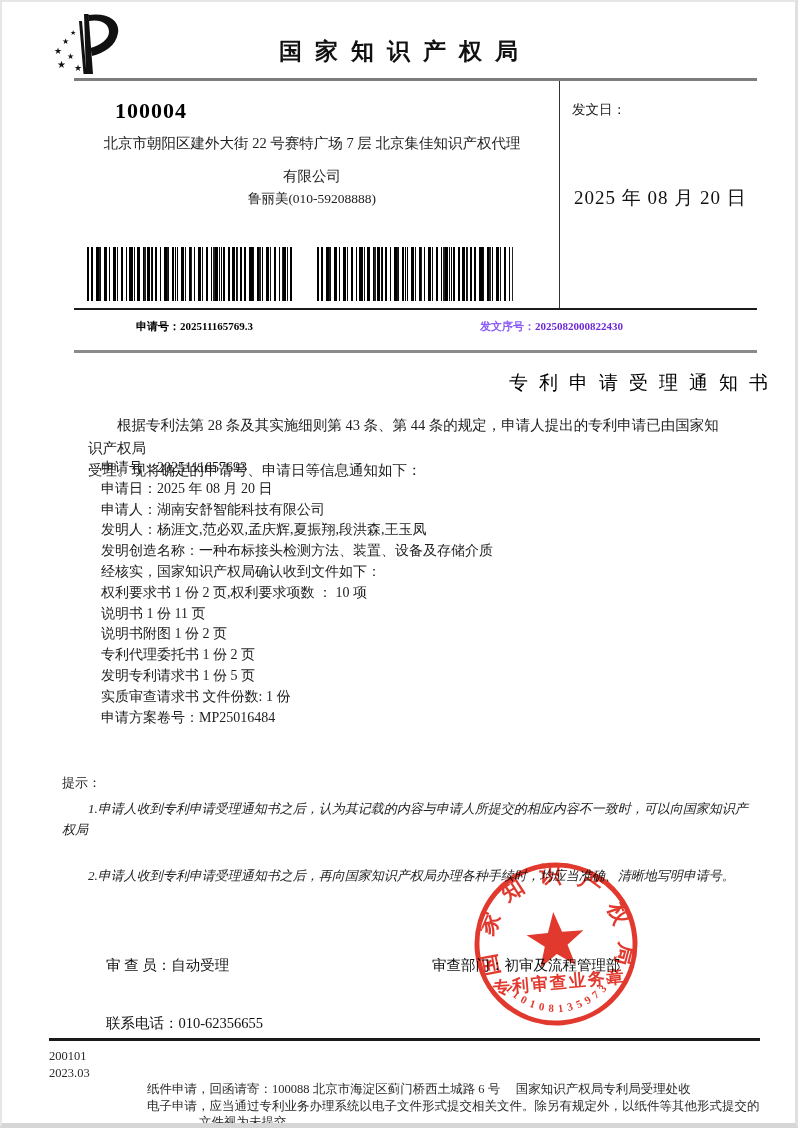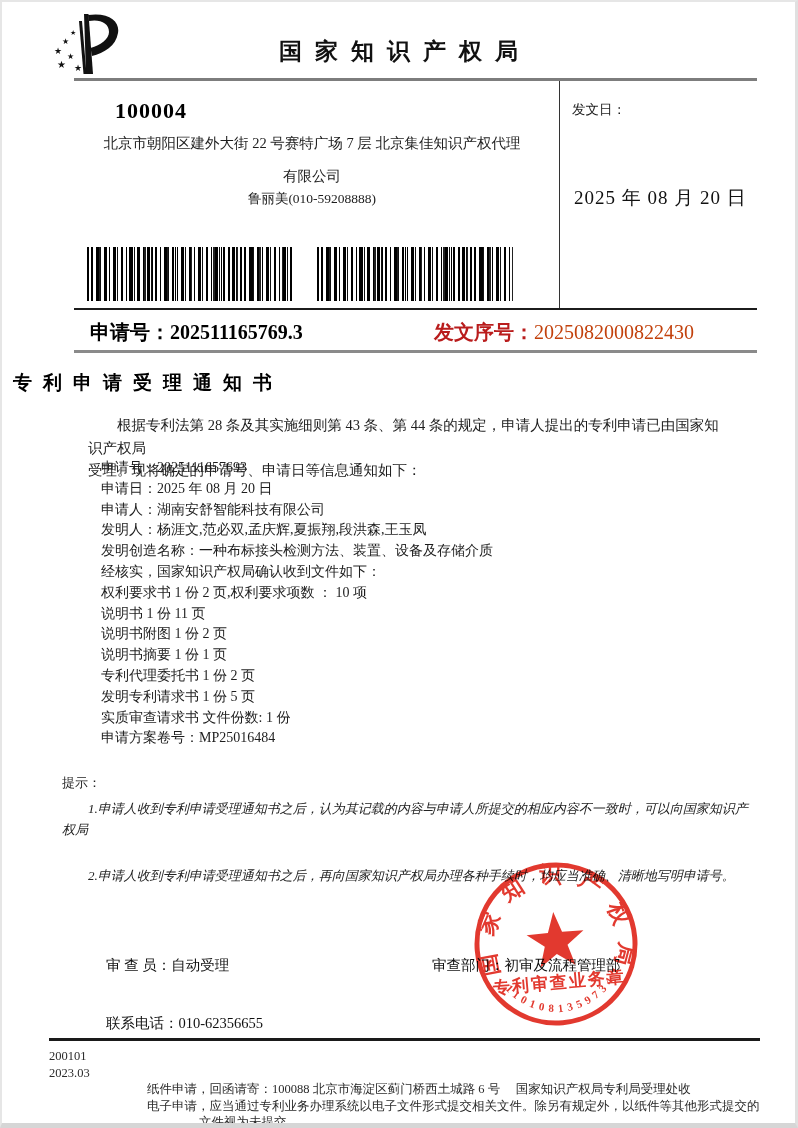--- a/index.html
+++ b/index.html
@@ -33,28 +33,28 @@
     background-image:
       repeating-linear-gradient(90deg,#000 0 2px,transparent 2px 5px,#000 5px 6px,transparent 6px 9px,#000 9px 12px,transparent 12px 13px,#111 13px 14px,transparent 14px 17px),
       repeating-linear-gradient(90deg,transparent 0 4px,#000 4px 5px,transparent 5px 11px,#222 11px 13px,transparent 13px 19px,#000 19px 20px,transparent 20px 23px);
   }
   .barcode-1 { left:85px; width:205px; }
   .barcode-2 { left:315px; width:196px; }
 
   .rule2 { left:72px; top:306px; width:683px; height:2px; background:#1c1c1c; }
   .rule3 { left:72px; top:348px; width:683px; height:2.5px; background:#8a8a8a; }
 
-  .app-row { top:317px; font-size:20px; }
+  .app-row { top:317px; font-size:11px;margin-left:46px; }
   .app-no { left:88px; font-weight:bold; color:#000; }
   .serial { left:432px; }
-  .serial .lbl { font-weight:bold; color:#b91c1c;text-align:right; }
-  .serial .val { color:#c2410c; }
+  .serial .lbl { font-weight:bold; color:#8b5cf6;text-align:right; }
+  .serial .val { color:#6d28d9;font-weight:bold; }
 
   
-  .notice-title { left:0; right:16px; top:368px; text-align:left; font-size:19px; font-weight:bold;
+  .notice-title { left:0; right:16px; top:368px; text-align:right; font-size:19px; font-weight:normal;
                   letter-spacing:11px; text-indent:11px; color:#000; }
   .intro { left:86px; top:412px; width:640px; font-size:14.5px; line-height:22.5px; color:#1d1d1d; }
   .intro .l1 { text-indent:2em; }
   .details { left:99px; top:456px; font-size:14px; line-height:20.8px; color:#1d1d1d; }
 
   
   .tips { left:60px; top:770px; width:690px; font-size:13px; line-height:21px; color:#222; }
   .tips .t-label { margin-bottom:5px; }
   .tips .ind { text-indent:2em;font-style:italic; }
   .tips .tip2 { margin-top:25px; }
@@ -134,21 +134,20 @@
   <div class="abs details">
     <div>申请号：2025111657693</div>
     <div>申请日：2025 年 08 月 20 日</div>
     <div>申请人：湖南安舒智能科技有限公司</div>
     <div>发明人：杨涯文,范必双,孟庆辉,夏振翔,段洪森,王玉凤</div>
     <div>发明创造名称：一种布标接头检测方法、装置、设备及存储介质</div>
     <div>经核实，国家知识产权局确认收到文件如下：</div>
     <div>权利要求书 1 份 2 页,权利要求项数 ： 10 项</div>
     <div>说明书 1 份 11 页</div>
     <div>说明书附图 1 份 2 页</div>
-    <div>说明书摘要 1 份 1 页</div>
     <div>专利代理委托书 1 份 2 页</div>
     <div>发明专利请求书 1 份 5 页</div>
     <div>实质审查请求书 文件份数: 1 份</div>
     <div>申请方案卷号：MP25016484</div>
   </div>
 
   <div class="abs tips">
     <div class="t-label">提示：</div>
     <div class="ind">1.申请人收到专利申请受理通知书之后，认为其记载的内容与申请人所提交的相应内容不一致时，可以向国家知识产权局</div>
     <div class="ind tip2">2.申请人收到专利申请受理通知书之后，再向国家知识产权局办理各种手续时，均应当准确、清晰地写明申请号。</div>

